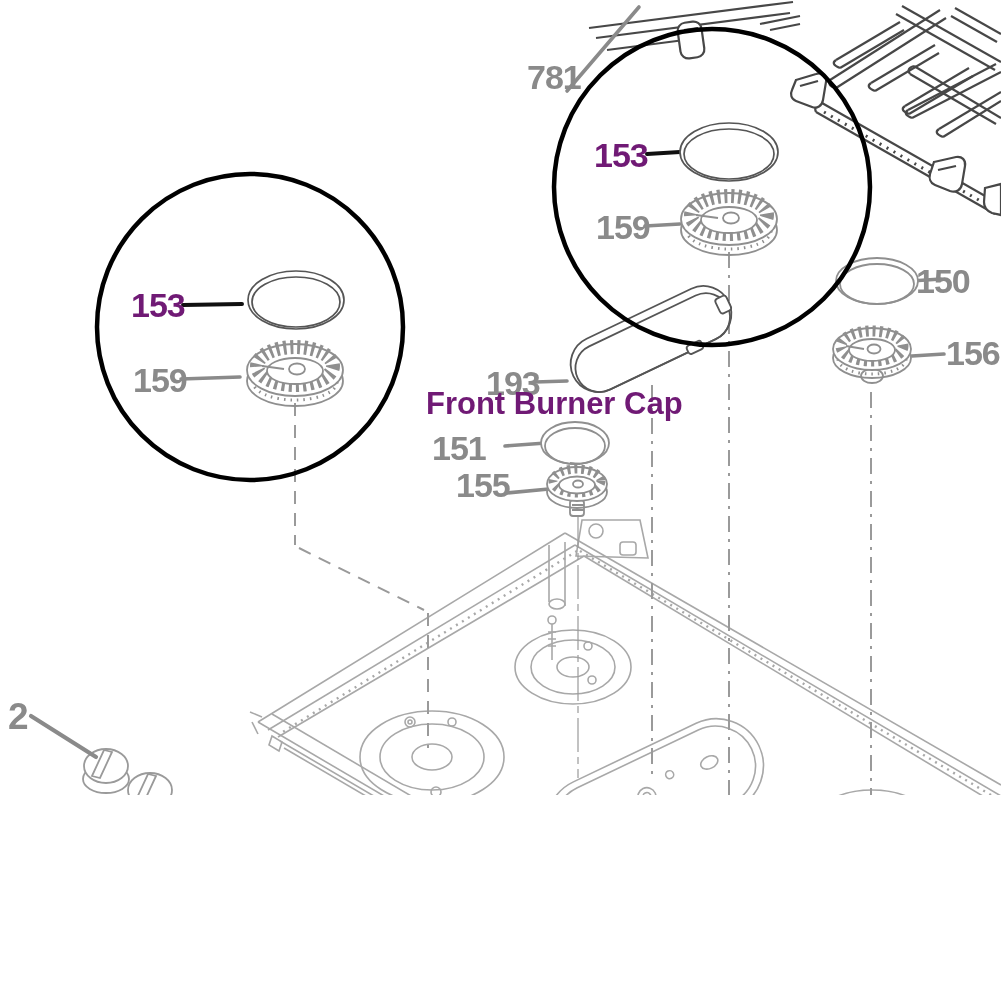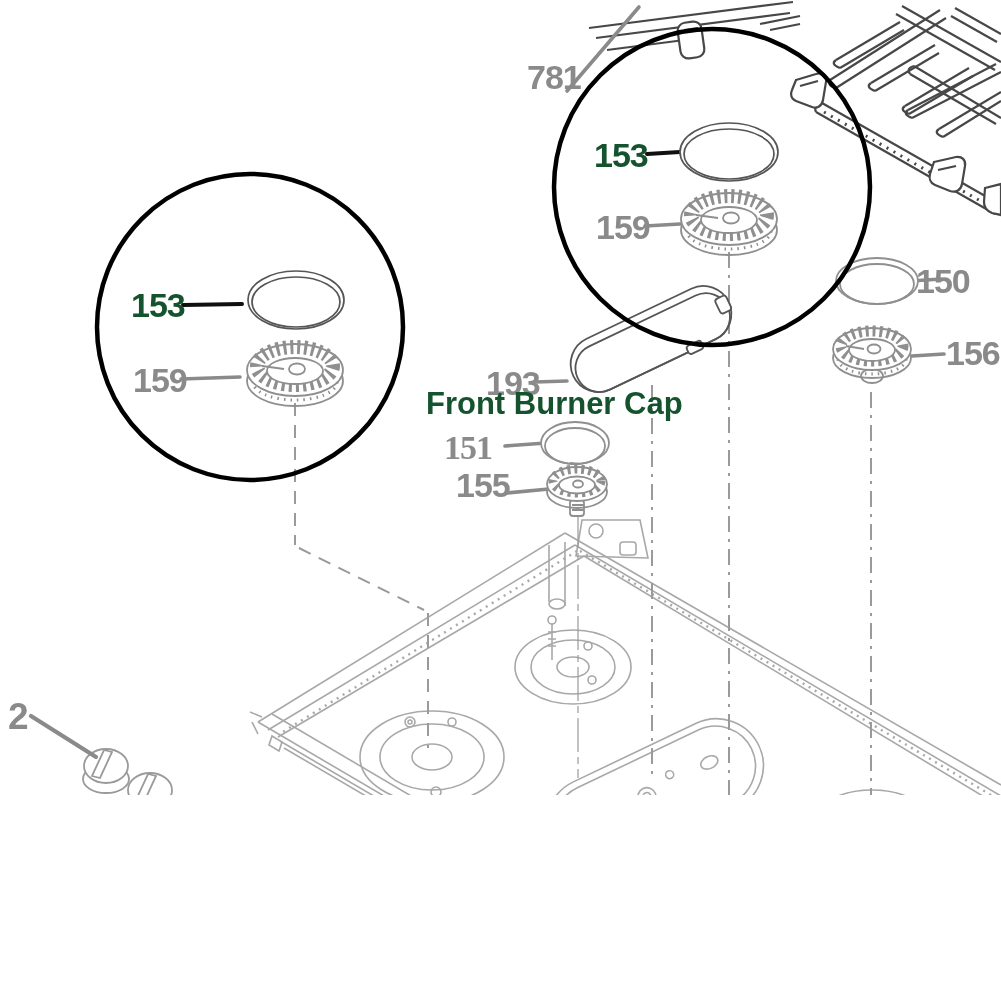--- a/index.html
+++ b/index.html
@@ -2,21 +2,21 @@
 <html><head>
 <meta charset="utf-8">
 <style>
   html,body{margin:0;padding:0;background:#fff;}
   .stage{position:relative;width:1001px;height:795px;background:#fff;overflow:hidden;
          font-family:"Liberation Sans", sans-serif;}
   .stage svg{position:absolute;left:0;top:0;}
   .lbl{position:absolute;font-weight:bold;font-size:34px;letter-spacing:-1px;line-height:1;
        white-space:nowrap;user-select:none;}
   .lbl-gray{color:#8a8a8a;}
-  .lbl-black{color:#14532d;}
+  .lbl-black{color:#701a75;}
   .lbl-note{font-size:31px;letter-spacing:0;}
   .lbl-big{font-size:37px;}
 </style>
 </head>
 <body>
 
 <div class="stage">
 
 <svg width="1001" height="1001" viewBox="0 0 1001 1001">
 
@@ -308,17 +308,17 @@
   <div class="lbl lbl-black" style="left:594px;top:138px;">153</div>
   <div class="lbl lbl-gray" style="left:596px;top:210px;">159</div>
 
   <div class="lbl lbl-gray" style="left:916px;top:264px;">150</div>
   <div class="lbl lbl-gray" style="left:946px;top:336px;">156</div>
 
   <div class="lbl lbl-gray" style="left:486px;top:366px;">193</div>
 
   <div class="lbl lbl-black lbl-note" style="left:426px;top:388px;">Front Burner Cap</div>
 
-  <div class="lbl lbl-gray" style="left:444px;top:431px;font-family:Liberation Serif, serif;">151</div>
+  <div class="lbl lbl-gray" style="left:432px;top:431px;">151</div>
   <div class="lbl lbl-gray" style="left:456px;top:468px;">155</div>
 
   <div class="lbl lbl-gray lbl-big" style="left:8px;top:698px;">2</div>
 </div>
 
 </body></html>

